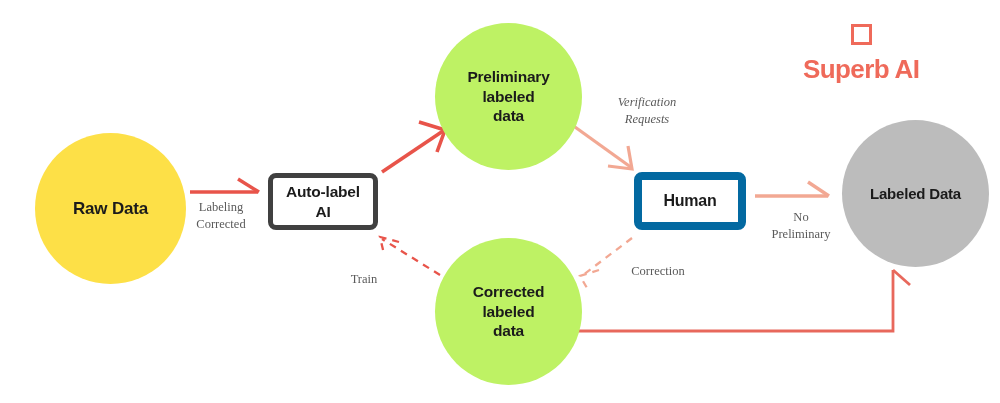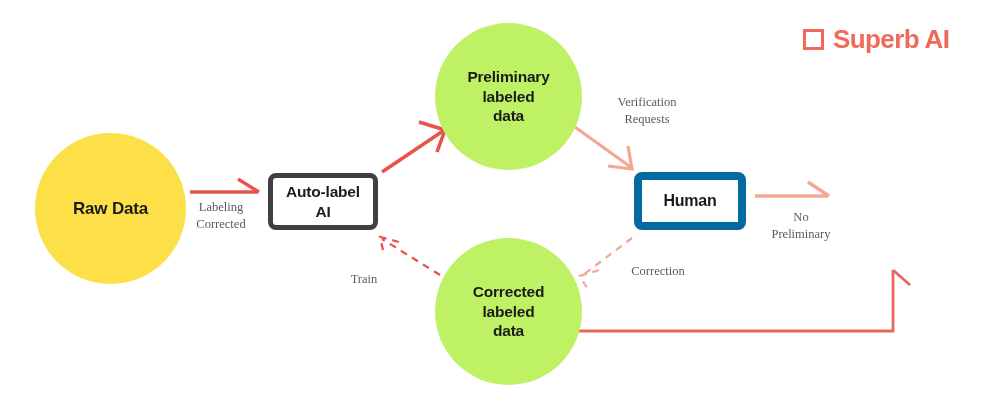--- a/index.html
+++ b/index.html
@@ -90,32 +90,33 @@
     position: absolute;
     font-family: "Liberation Serif", serif;
     font-size: 12.5px;
     color: #5a5a5a;
     line-height: 1.35;
     text-align: center;
     white-space: pre-line;
   }
   #label-labeling-requests { left: 180px; top: 199px; width: 82px; }
   #label-model-prediction  { left: 339px; top: 93px;  width: 82px; }
-  #label-verification      { left: 601px; top: 94px;  width: 92px; }
+  #label-verification      { left: 601px; top: 94px;  width: 92px; font-style: italic; }
   #label-no-correction     { left: 761px; top: 209px; width: 80px; }
   #label-train             { left: 340px; top: 271px; width: 48px; }
   #label-correction        { left: 620px; top: 263px; width: 76px; }
 
   
   #brand-logo {
     position: absolute;
     left: 803px; top: 24px;
     display: flex;
     align-items: center;
     gap: 9px;
+    flex-direction: column;
   }
   #brand-mark {
     width: 21px; height: 21px;
     border: 3.5px solid #ef6a5a;
     box-sizing: border-box;
   }
   #brand-text {
     font-size: 26px;
     font-weight: bold;
     color: #ef6a5a;
@@ -177,20 +178,23 @@
   <div class="node circle" id="node-preliminary">
     <span class="node-label">Preliminary
 labeled
 data</span>
   </div>
 
   <div class="node box" id="node-human">
     <span class="node-label">Human</span>
   </div>
 
+  <div class="node circle" id="node-labeled-data">
+    <span class="node-label">Labeled Data</span>
+  </div>
 
   <div class="node circle" id="node-corrected">
     <span class="node-label">Corrected
 labeled
 data</span>
   </div>
 
   <div class="edge-label" id="label-labeling-requests">Labeling
 Corrected</div>
 

